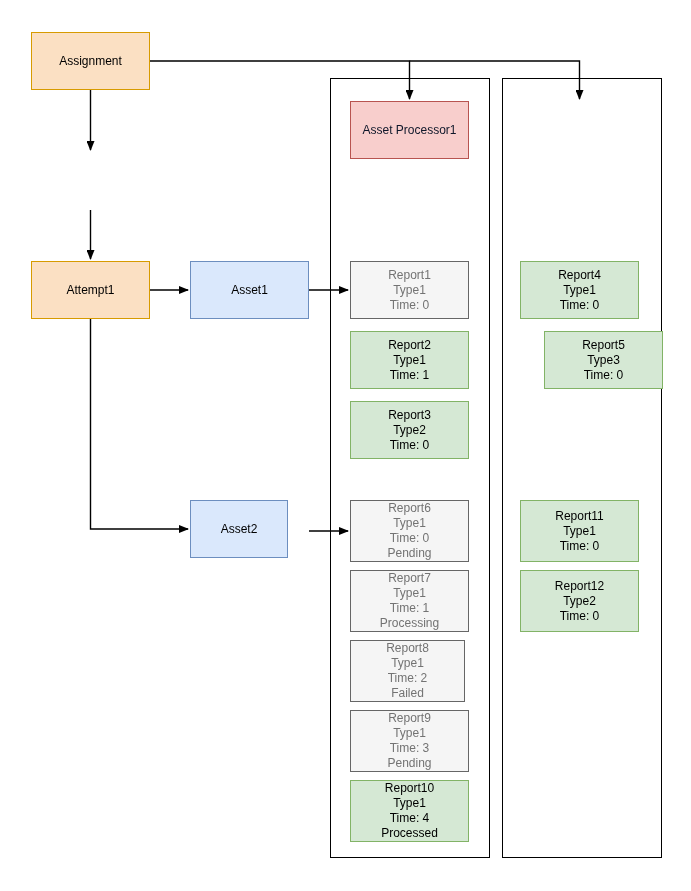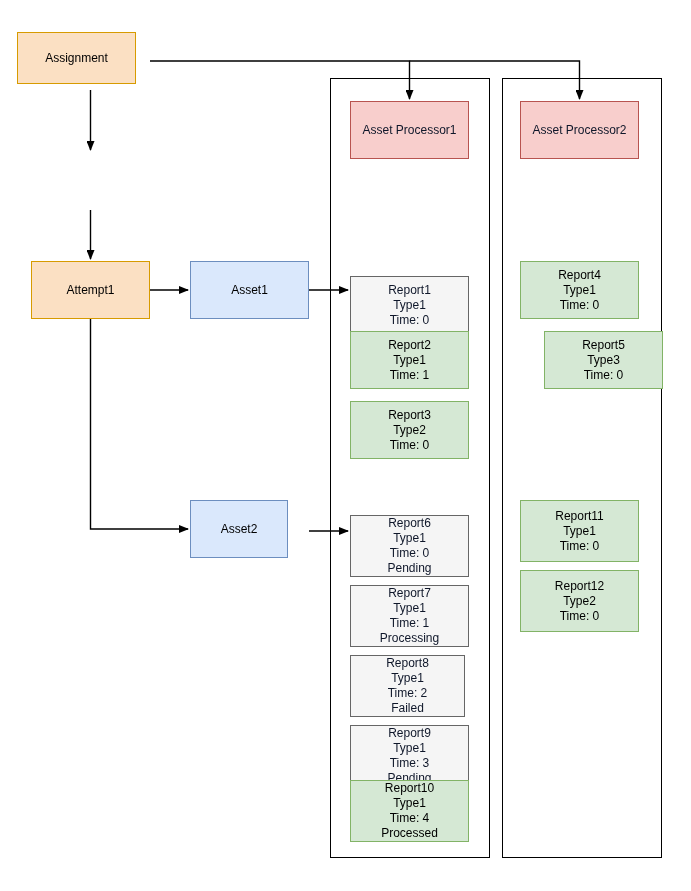--- a/index.html
+++ b/index.html
@@ -53,22 +53,21 @@
   
   .n-green {
     background: #d5e8d4;
     border-color: #82b366;
     color: #000000;
   }
   
   .n-gray {
     background: #f5f5f5;
     border-color: #666666;
-    color: #0f172a;
-    margin-top: 15px;
+    color: #737373;
   }
   
   .container-box {
     position: absolute;
     box-sizing: border-box;
     border: 1px solid #000000;
     background: transparent;
   }
   svg.edges {
     position: absolute;
@@ -99,44 +98,41 @@
       <path d="M90.5,210 L90.5,259"></path>
       <path d="M150,290 L188,290"></path>
       <path d="M90.5,319 L90.5,529 L188,529"></path>
       <path d="M309,290 L348,290"></path>
       <path d="M309,531 L348,531"></path>
       <path d="M150,61 L409.5,61 L409.5,99"></path>
       <path d="M409.5,61 L579.5,61 L579.5,99"></path>
     </g>
   </svg>
 
-  <div class="node n-orange" style="left:17px;top:32px;width:119px;height:52px;">
+  <div class="node n-orange" style="left:31px;top:32px;width:119px;height:58px;">
     <span class="line">Assignment</span>
   </div>
 
 
   <div class="node n-orange" style="left:31px;top:261px;width:119px;height:58px;">
     <span class="line">Attempt1</span>
   </div>
 
   <div class="node n-blue" style="left:190px;top:261px;width:119px;height:58px;">
     <span class="line">Asset1</span>
   </div>
 
   <div class="node n-blue" style="left:190px;top:500px;width:98px;height:58px;">
     <span class="line">Asset2</span>
   </div>
 
   <div class="node n-red" style="left:350px;top:101px;width:119px;height:58px;">
     <span class="line">Asset Processor1</span>
   </div>
 
-  <div class="node n-red" style="left:520px;top:101px;width:119px;height:58px;">
-    <span class="line">Asset Processor2</span>
-  </div>
 
   <div id="reports-layer">
       <div class="node n-gray" style="left: 350px; top: 261px; width: 119px; height: 58px;">
         <span class="line">Report1</span>
         <span class="line">Type1</span>
         <span class="line">Time: 0</span>
       </div>
       <div class="node n-green" style="left: 350px; top: 331px; width: 119px; height: 58px;">
         <span class="line">Report2</span>
         <span class="line">Type1</span>

